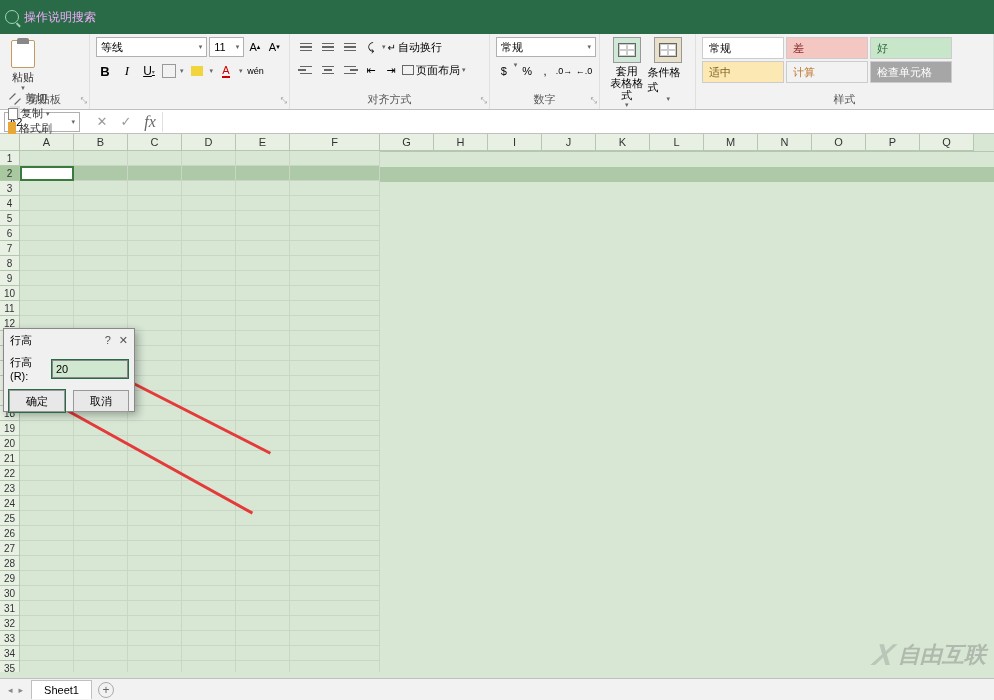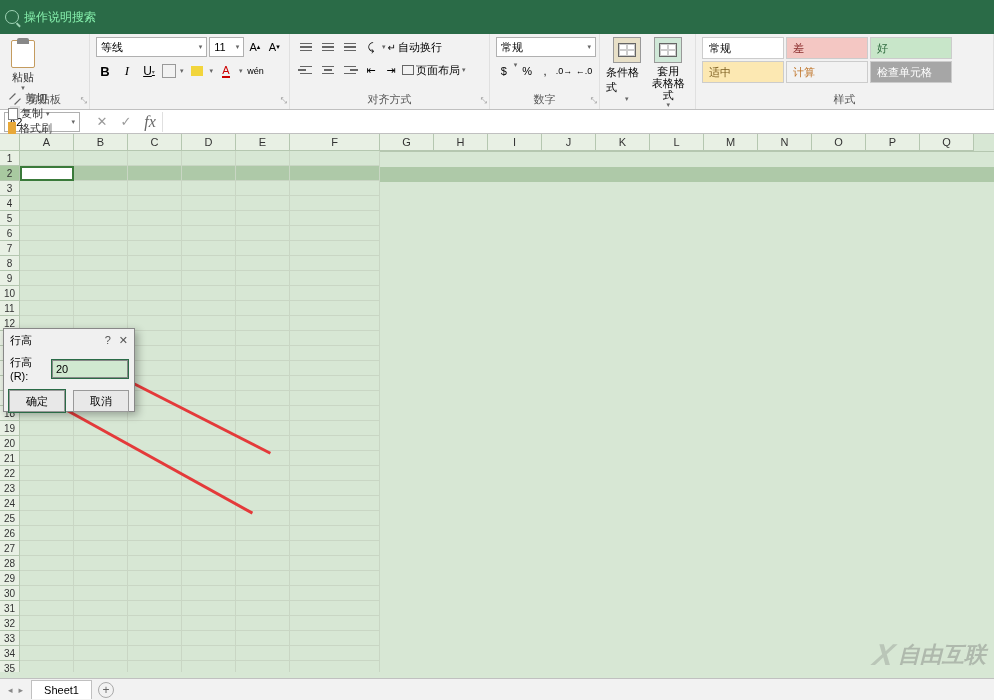--- a/index.html
+++ b/index.html
@@ -127,21 +127,21 @@
 
 .watermark { position: absolute; right: 8px; bottom: 28px; font-size: 22px; color: rgba(100,100,100,0.35); font-style: italic; font-weight: bold; display: flex; align-items: center; z-index: 3; }
 .watermark .x { font-size: 30px; margin-right: 4px; transform: skewX(-12deg); color: rgba(100,100,100,0.25); }
 </style>
 </head>
 <body>
 
 <div class="menubar">
   <div class="search">
     <span class="icon"></span>
-    <span style="color:#86efac">操作说明搜索</span>
+    <span style="color:#f0abfc">操作说明搜索</span>
   </div>
 </div>
 
 <div class="ribbon">
 
   <div class="ribbon-group clipboard">
     <div class="paste-big">
       <div class="icon"></div>
       <div class="txt">粘贴</div>
       <div class="arrow">▼</div>
@@ -261,42 +261,42 @@
       <div class="small-btn">,</div>
       <div class="small-btn" style="font-size:9px">.0→</div>
       <div class="small-btn" style="font-size:9px">←.0</div>
     </div>
     <div class="label">数字</div>
     <div class="expand">⤡</div>
   </div>
 
   <div class="ribbon-group format-group">
     <div class="format-btn">
+      <div class="ico table">
+          <div>
+            <span></span>
+            <span></span>
+            <span></span>
+            <span></span>
+          </div>
+        </div>
+      <span style="white-space:pre-line;text-align:center;line-height:1.1">套用
+表格格式</span>
+        <span class="drop-arrow">▾</span>
+    </div>
+    <div class="format-btn">
       <div class="ico">
           <div>
             <span></span>
             <span></span>
             <span></span>
             <span></span>
           </div>
         </div>
       <span>条件格式</span>
-        <span class="drop-arrow">▾</span>
-    </div>
-    <div class="format-btn">
-      <div class="ico table">
-          <div>
-            <span></span>
-            <span></span>
-            <span></span>
-            <span></span>
-          </div>
-        </div>
-      <span style="white-space:pre-line;text-align:center;line-height:1.1">套用
-表格格式</span>
         <span class="drop-arrow">▾</span>
     </div>
   </div>
 
   <div class="ribbon-group styles-group">
     <div class="styles-grid">
       <div class="style-cell style-normal">常规</div>
       <div class="style-cell style-bad">差</div>
       <div class="style-cell style-good">好</div>
       <div class="style-cell style-neutral">适中</div>

